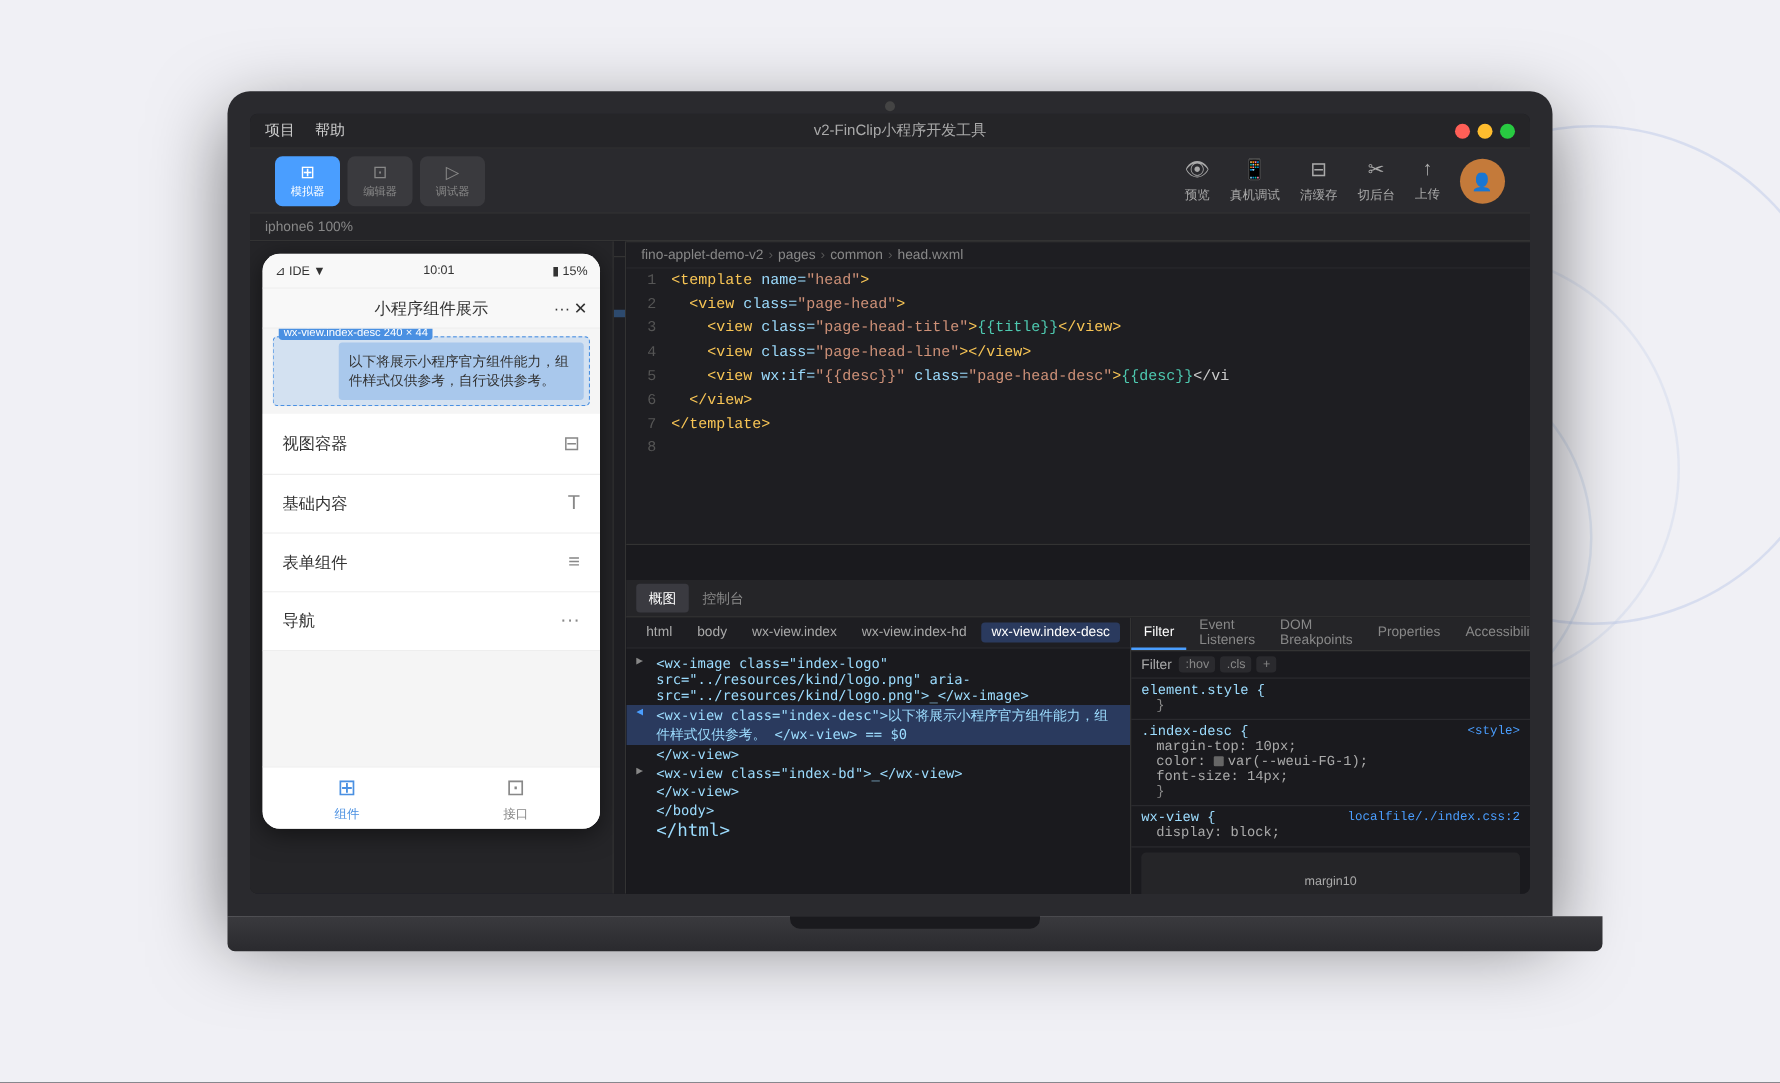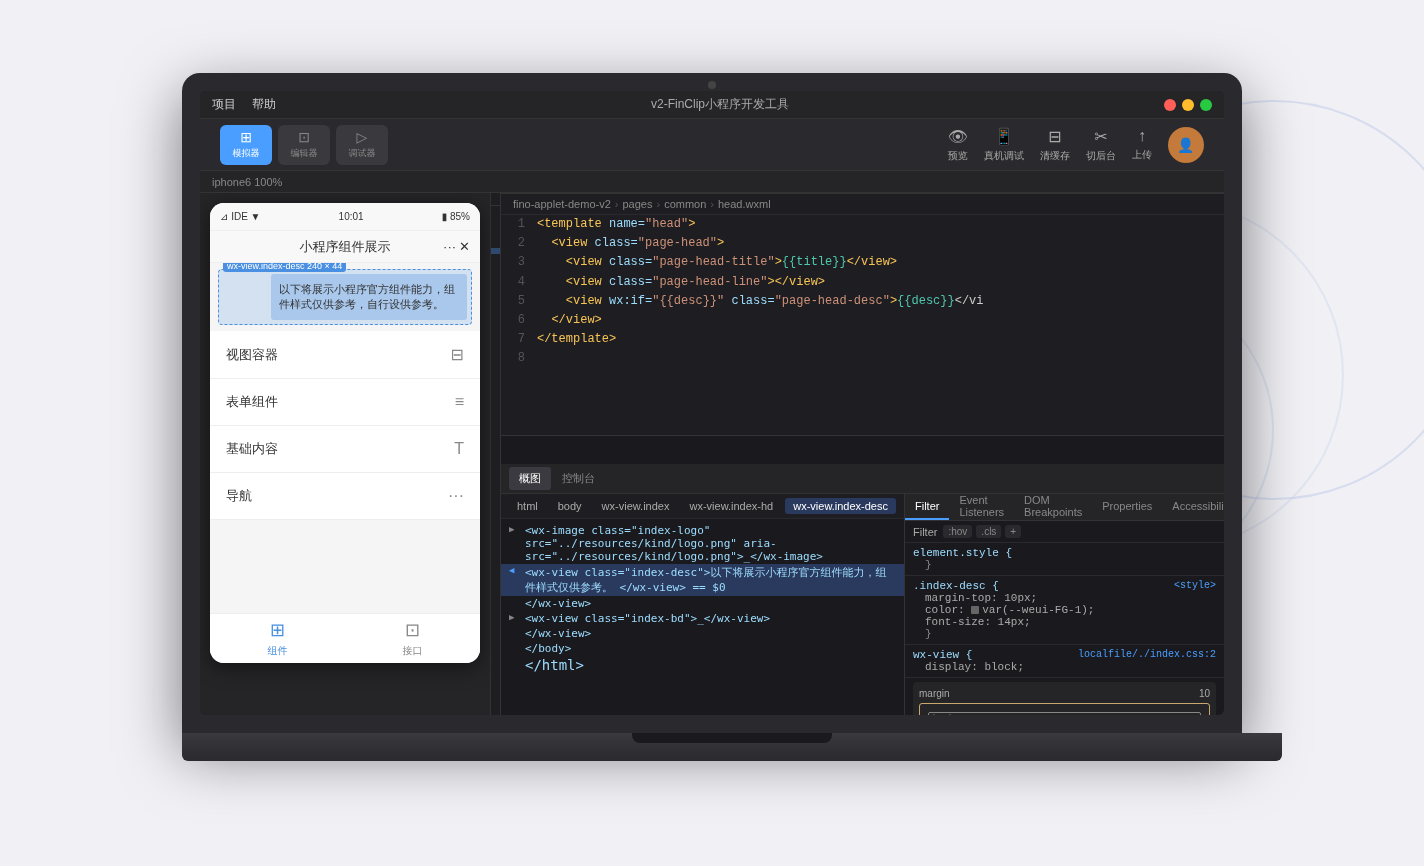--- a/index.html
+++ b/index.html
@@ -747,21 +747,21 @@
         </div>
 
         <div class="main-content">
 
           <div class="phone-panel">
             <div class="phone-frame">
 
               <div class="phone-status-bar">
                 <span>⊿ IDE ▼</span>
                 <span>10:01</span>
-                <span>▮ 85%</span>
+                <span>▮ 15%</span>
               </div>
 
               <div class="phone-title-bar">
                 <span>小程序组件展示</span>
                 <div class="phone-title-dots">
                   <span>···</span>
                   <span>✕</span>
                 </div>
               </div>
 
@@ -770,26 +770,26 @@
                 <div class="component-highlight">
                   <span class="component-tag">wx-view.index-desc  240 × 44</span>
                   <div class="component-desc">以下将展示小程序官方组件能力，组件样式仅供参考，自行设供参考。</div>
                 </div>
 
                 <div class="component-list-item">
                   <span>视图容器</span>
                   <span class="component-list-icon">⊟</span>
                 </div>
                 <div class="component-list-item">
+                  <span>基础内容</span>
+                  <span class="component-list-icon">T</span>
+                </div>
+                <div class="component-list-item">
                   <span>表单组件</span>
                   <span class="component-list-icon">≡</span>
-                </div>
-                <div class="component-list-item">
-                  <span>基础内容</span>
-                  <span class="component-list-icon">T</span>
                 </div>
                 <div class="component-list-item">
                   <span>导航</span>
                   <span class="component-list-icon">···</span>
                 </div>
               </div>
 
               <div class="phone-bottom-nav">
                 <div class="nav-item active">
                   <span class="nav-icon">⊞</span>
@@ -1076,21 +1076,21 @@
 
                   <div class="styles-rule">
                     <div style="display:flex;justify-content:space-between;">
                       <span class="styles-selector">wx-view {</span>
                       <span class="styles-source">localfile/./index.css:2</span>
                     </div>
                     <div class="styles-prop">display: block;</div>
                   </div>
 
                   <div class="box-model">
-                    <div style="display:flex;justify-content:space-between;font-size:10px;color:#aaa;margin-bottom:4px;">
+                    <div style="display:flex;justify-content:center;font-size:10px;color:#aaa;margin-bottom:4px;margin-top:12px;">
                       <span>margin</span>
                       <span>10</span>
                     </div>
                     <div class="box-margin">
                       <span class="box-label"></span>
                       <div class="box-border">
                         <span class="box-label box-label-border">border</span>
                         <span style="position:absolute;top:50%;right:4px;transform:translateY(-50%);font-size:9px;color:#888;">-</span>
                         <div class="box-padding">
                           <span class="box-label box-label-padding">padding</span>

